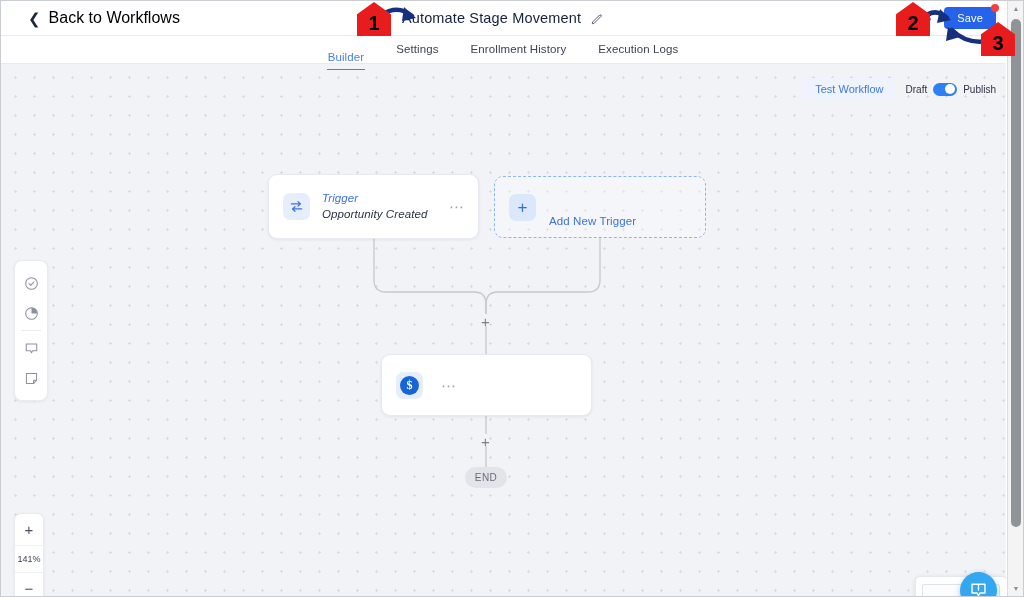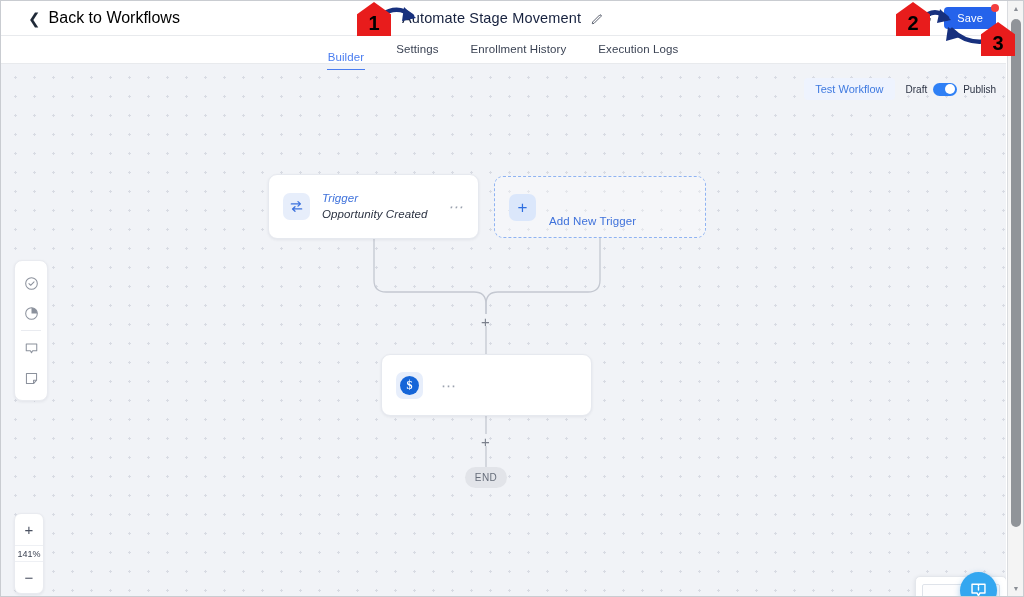--- a/index.html
+++ b/index.html
@@ -387,21 +387,21 @@
     display: flex;
     align-items: center;
     justify-content: center;
     font-size: 15px;
     color: #4a5161;
     cursor: pointer;
     user-select: none;
     line-height: 1;
   }
   .zoom-level {
-    height: 17px;
+    height: 28px;
     display: flex;
     align-items: center;
     justify-content: center;
     font-size: 9px;
     color: #3b4252;
     border-top: 1px solid #eef0f4;
     border-bottom: 1px solid #eef0f4;
     cursor: default;
   }
 

